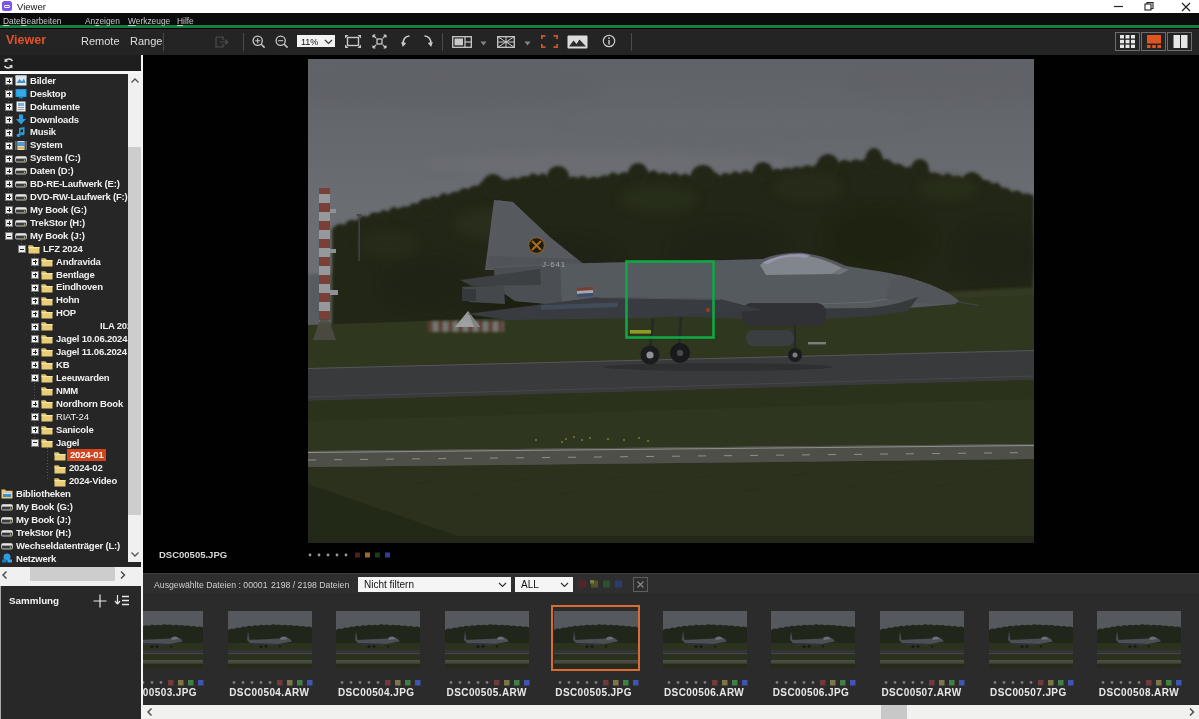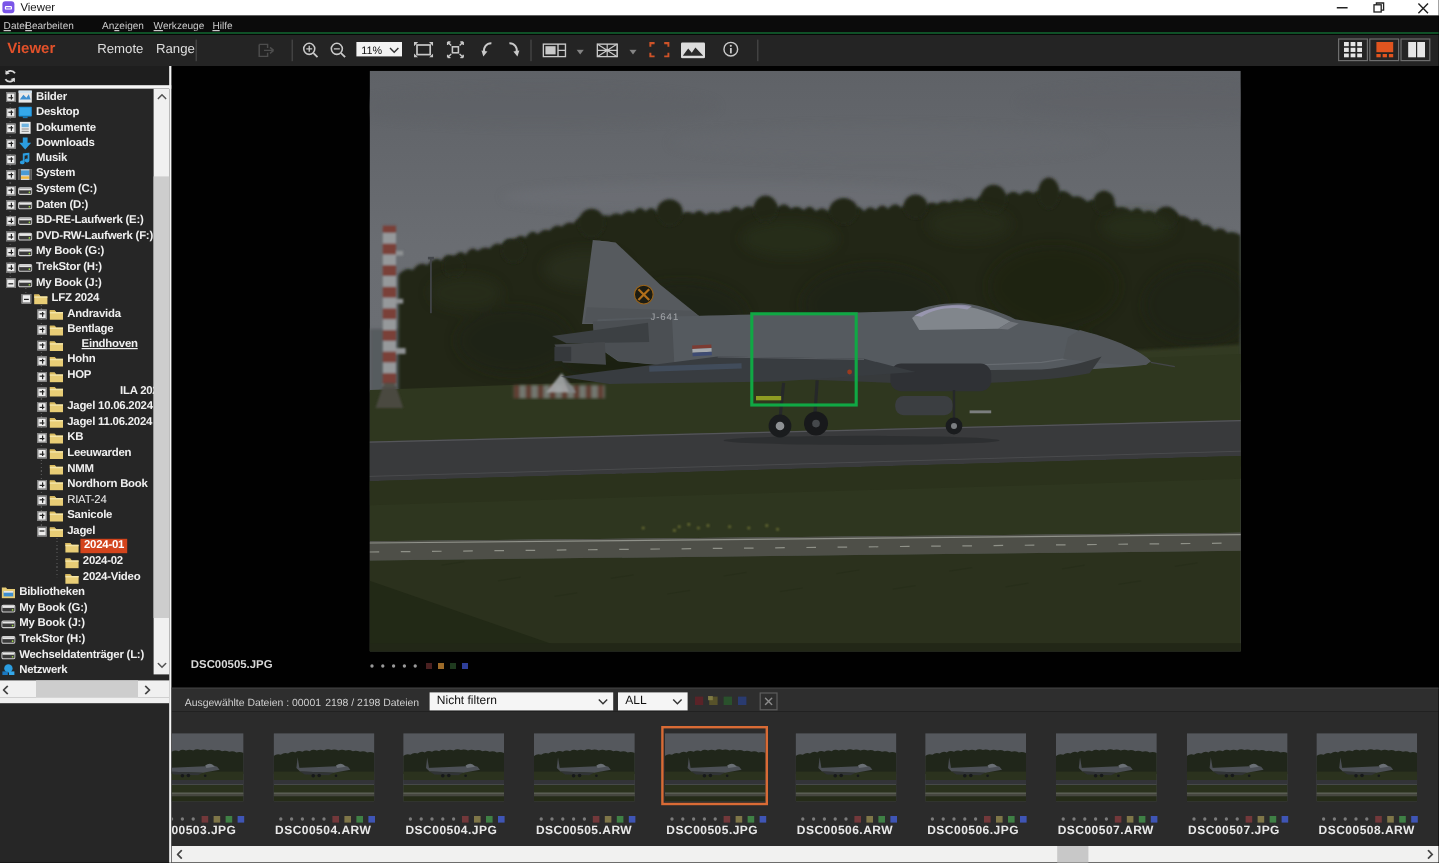--- a/index.html
+++ b/index.html
@@ -14,21 +14,21 @@
  </div>
  <div class="abs" style="left:17px;top:1px;font-size:9.5px;color:#111;">Viewer</div>
  <svg class="abs" style="left:1108px;top:0;" width="88" height="13">
   <line x1="6" y1="6.5" x2="15" y2="6.5" stroke="#222" stroke-width="1.2"></line>
   <rect x="37" y="4" width="6" height="6" fill="none" stroke="#222" stroke-width="1.1"></rect>
   <path d="M39,4 V2.5 H45 V8.5 H43" fill="none" stroke="#222" stroke-width="1.1"></path>
   <path d="M74,3 L82,11 M82,3 L74,11" stroke="#222" stroke-width="1.2"></path>
  </svg>
 </div>
 
-<div class="abs" style="left:0;top:13px;width:1199px;height:15px;background:#0b0b0b;border-bottom:1px solid #15803d;">
+<div class="abs" style="left:0;top:13px;width:1199px;height:15px;background:#0b0b0b;border-bottom:3px solid #15803d;">
 <div class="abs" style="left:3px;top:3px;font-size:8.4px;color:#c9c9c9;"><u>D</u>atei</div>
 <div class="abs" style="left:21px;top:3px;font-size:8.4px;color:#c9c9c9;"><u>B</u>earbeiten</div>
 <div class="abs" style="left:85px;top:3px;font-size:8.4px;color:#c9c9c9;">An<u>z</u>eigen</div>
 <div class="abs" style="left:128px;top:3px;font-size:8.4px;color:#c9c9c9;"><u>W</u>erkzeuge</div>
 <div class="abs" style="left:177px;top:3px;font-size:8.4px;color:#c9c9c9;"><u>H</u>ilfe</div>
 </div>
 <div class="abs" style="left:0;top:29px;width:1199px;height:26px;background:#242424;">
 <div class="abs" style="left:6px;top:4px;font-size:12.5px;font-weight:bold;color:#e2512a;">Viewer</div>
 <div class="abs" style="left:81px;top:6px;font-size:11px;color:#dedede;">Remote</div>
 <div class="abs" style="left:130px;top:6px;font-size:11px;color:#dedede;">Range</div>
@@ -295,21 +295,21 @@
         </svg>
 <div class="abs" style="left:56px;top:194.5px;height:11.6px;color:#f0f0f0;font-size:9.5px;font-weight:600;letter-spacing:-0.2px;line-height:11.6px;white-space:nowrap;">Bentlage</div>
 <div class="abs" style="left:31px;top:209.7px;width:8px;height:8px;background:#ededed;border:1px solid #777;"></div>
 <div class="abs" style="left:33px;top:213.2px;width:4px;height:1px;background:#222;"></div>
 <div class="abs" style="left:34.5px;top:211.7px;width:1px;height:4px;background:#222;"></div>
 <svg class="abs" style="left:41px;top:207.72px" width="12" height="11">
           <path d="M0.5,2.5 L4.5,2.5 L5.8,4 L11.5,4 L11.5,10.5 L0.5,10.5 Z" fill="#e8cd76"></path>
           <path d="M0.5,2.5 L4.5,2.5 L5.8,4 L0.5,4 Z" fill="#d9ba5e"></path>
           <rect x="0.5" y="4" width="11" height="1.2" fill="#f4e5a8"></rect>
         </svg>
-<div class="abs" style="left:68px;top:207.4px;height:11.6px;color:#f0f0f0;font-size:9.5px;font-weight:600;letter-spacing:-0.2px;line-height:11.6px;white-space:nowrap;text-decoration:underline;">Eindhoven</div>
+<div class="abs" style="left:56px;top:207.4px;height:11.6px;color:#f0f0f0;font-size:9.5px;font-weight:600;letter-spacing:-0.2px;line-height:11.6px;white-space:nowrap;">Eindhoven</div>
 <div class="abs" style="left:31px;top:222.6px;width:8px;height:8px;background:#ededed;border:1px solid #777;"></div>
 <div class="abs" style="left:33px;top:226.1px;width:4px;height:1px;background:#222;"></div>
 <div class="abs" style="left:34.5px;top:224.6px;width:1px;height:4px;background:#222;"></div>
 <svg class="abs" style="left:41px;top:220.64px" width="12" height="11">
           <path d="M0.5,2.5 L4.5,2.5 L5.8,4 L11.5,4 L11.5,10.5 L0.5,10.5 Z" fill="#e8cd76"></path>
           <path d="M0.5,2.5 L4.5,2.5 L5.8,4 L0.5,4 Z" fill="#d9ba5e"></path>
           <rect x="0.5" y="4" width="11" height="1.2" fill="#f4e5a8"></rect>
         </svg>
 <div class="abs" style="left:56px;top:220.3px;height:11.6px;color:#f0f0f0;font-size:9.5px;font-weight:600;letter-spacing:-0.2px;line-height:11.6px;white-space:nowrap;">Hohn</div>
 <div class="abs" style="left:31px;top:235.6px;width:8px;height:8px;background:#ededed;border:1px solid #777;"></div>
@@ -481,20 +481,30 @@
 <div class="abs" style="left:0;top:512px;width:141px;height:14px;background:#f0f0f0;">
 <svg class="abs" style="left:2px;top:4px" width="6" height="8">
         <path d="M4.5,0.5 L1,4 L4.5,7.5" fill="none" stroke="#444" stroke-width="1.4"></path>
       </svg>
 <div class="abs" style="left:30px;top:0;width:85px;height:14px;background:#cdcdcd;"></div>
 <svg class="abs" style="left:120px;top:4px" width="6" height="8">
         <path d="M1,0.5 L4.5,4 L1,7.5" fill="none" stroke="#444" stroke-width="1.4"></path>
       </svg>
 </div>
 <div class="abs" style="left:0;top:526px;width:141px;height:5px;background:#f0f0f0;"></div>
+<div class="abs" style="left:0;top:531px;width:141px;height:133px;background:#282828;border-left:1px solid #aaa;">
+<div class="abs" style="left:8px;top:9px;font-size:9.8px;font-weight:600;color:#f2f2f2;">Sammlung</div>
+<svg class="abs" style="left:92px;top:8px" width="14" height="14">
+        <path d="M7,0.5 V13.5 M0.5,7 H13.5" stroke="#e8e8e8" stroke-width="1.2"></path>
+      </svg>
+<svg class="abs" style="left:113px;top:8px" width="16" height="14">
+<path d="M3.5,1 V10 M3.5,10 L1,7 M3.5,10 L6,7" stroke="#e8e8e8" stroke-width="1.2" fill="none"></path>
+<path d="M8,2.5 H15 M8,6.5 H15 M8,10.5 H15" stroke="#e8e8e8" stroke-width="1.3"></path>
+</svg>
+</div>
 </div>
 <div class="abs" style="left:143px;top:55px;width:1056px;height:664px;background:#010101;overflow:hidden;">
 <svg class="abs" style="left:165px;top:4px" width="726" height="484" viewBox="0 0 726 484">
       <defs>
 <linearGradient id="sky" x1="0" y1="0" x2="0" y2="1">
 <stop offset="0" stop-color="#5f6267"></stop>
           <stop offset="0.3" stop-color="#6a6d72"></stop>
           <stop offset="0.6" stop-color="#6c6f74"></stop>
           <stop offset="1" stop-color="#676a6f"></stop>
 </linearGradient>

